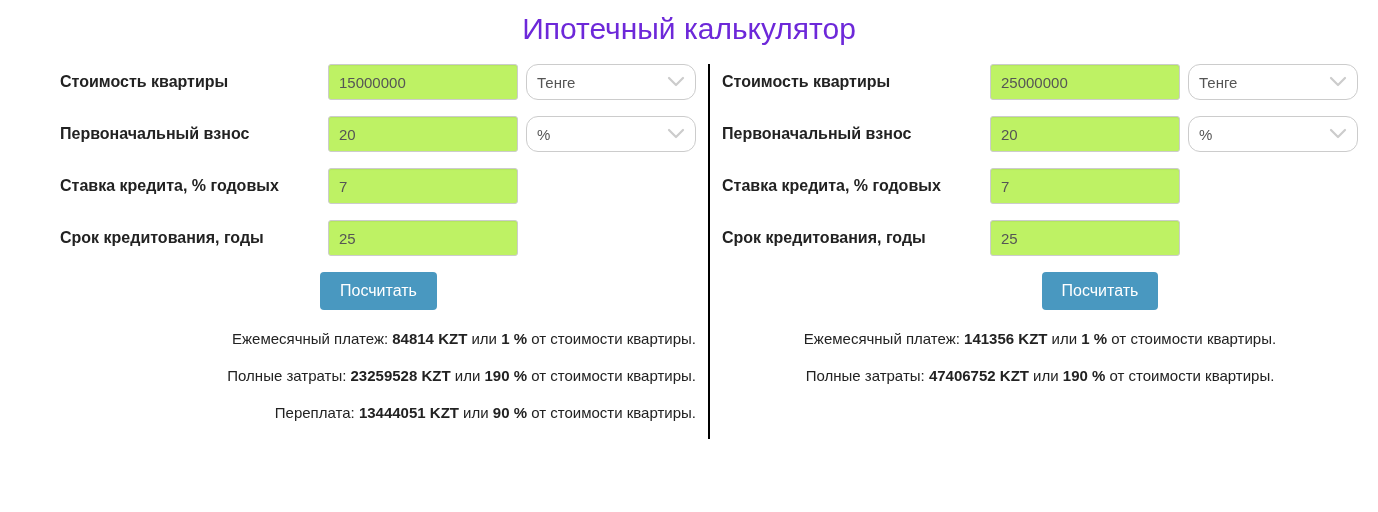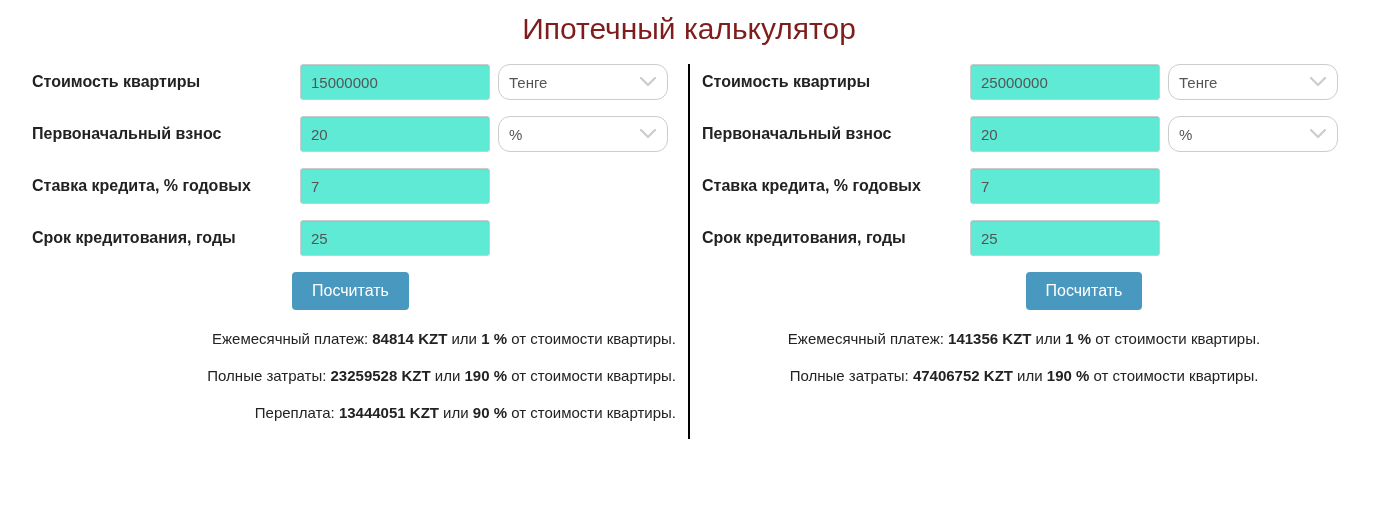--- a/index.html
+++ b/index.html
@@ -9,25 +9,26 @@
       color: #222;
       width: 1378px;
       height: 512px;
       overflow: hidden;
     }
     .title {
       text-align: center;
       font-size: 30px;
       font-weight: 400;
       padding: 12px 0 18px 0;
-      color: #7f1d1d;
+      color: #6d28d9;
     }
     .columns {
       display: flex;
       padding: 0 20px;
+      margin-left: 28px;
     }
     .col {
       flex: 1;
       padding: 0 12px;
     }
     .col + .col {
       border-left: 2px solid #000;
     }
     .row {
       display: flex;
@@ -44,21 +45,21 @@
     }
     .input {
       width: 190px;
       height: 36px;
       border: 1px solid #ccc;
       border-radius: 3px;
       box-shadow: inset 0 1px 1px rgba(0,0,0,0.05);
       padding: 0 10px;
       font-size: 15px;
       color: #555;
-      background: #5eead4;
+      background: #bef264;
     }
     .select {
       width: 170px;
       height: 36px;
       border: 1px solid #ccc;
       border-radius: 12px;
       padding: 0 10px;
       font-size: 15px;
       color: #555;
       background: #fff;

